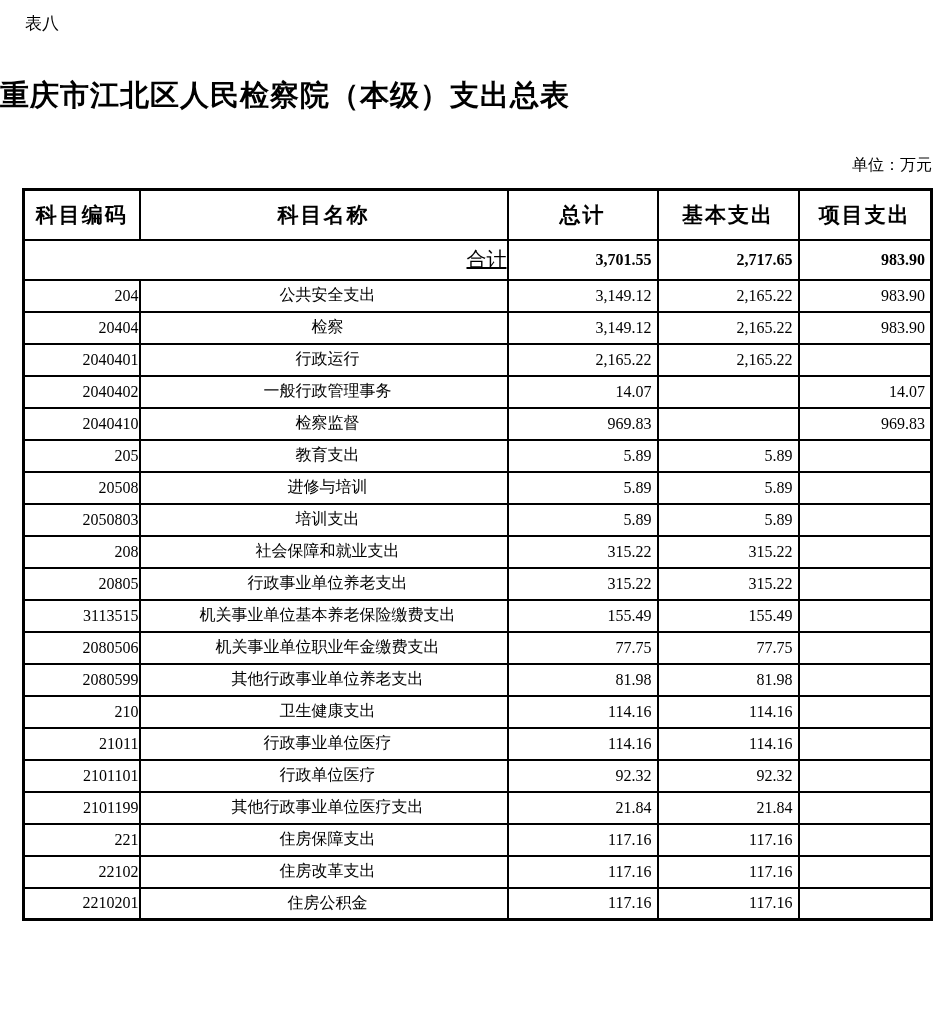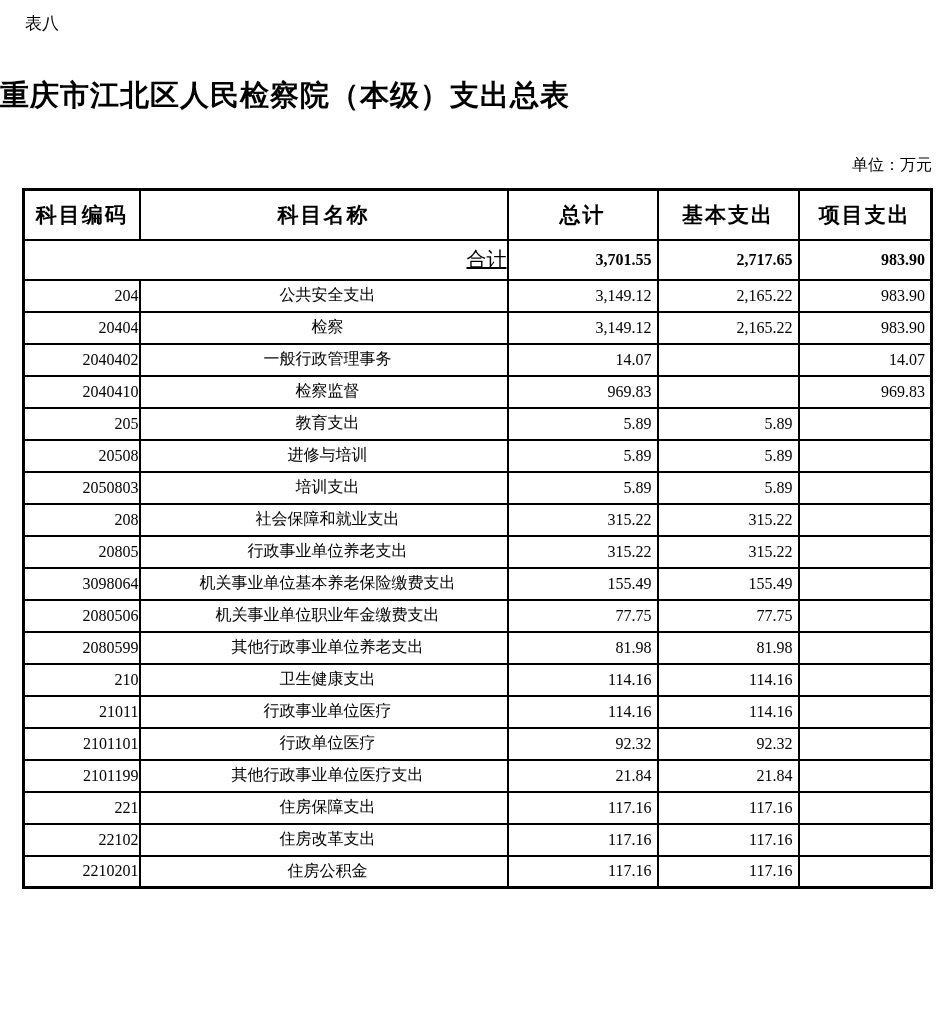--- a/index.html
+++ b/index.html
@@ -137,20 +137,27 @@
           <td class="num">983.90</td>
         </tr>
         <tr>
           <td class="code">20404</td>
           <td class="name">检察</td>
           <td class="num">3,149.12</td>
           <td class="num">2,165.22</td>
           <td class="num">983.90</td>
         </tr>
         <tr>
+          <td class="code">2040401</td>
+          <td class="name">行政运行</td>
+          <td class="num">2,165.22</td>
+          <td class="num">2,165.22</td>
+          <td class="num"></td>
+        </tr>
+        <tr>
           <td class="code">2040402</td>
           <td class="name">一般行政管理事务</td>
           <td class="num">14.07</td>
           <td class="num"></td>
           <td class="num">14.07</td>
         </tr>
         <tr>
           <td class="code">2040410</td>
           <td class="name">检察监督</td>
           <td class="num">969.83</td>
@@ -186,21 +193,21 @@
           <td class="num"></td>
         </tr>
         <tr>
           <td class="code">20805</td>
           <td class="name">行政事业单位养老支出</td>
           <td class="num">315.22</td>
           <td class="num">315.22</td>
           <td class="num"></td>
         </tr>
         <tr>
-          <td class="code">3098064</td>
+          <td class="code">3113515</td>
           <td class="name">机关事业单位基本养老保险缴费支出</td>
           <td class="num">155.49</td>
           <td class="num">155.49</td>
           <td class="num"></td>
         </tr>
         <tr>
           <td class="code">2080506</td>
           <td class="name">机关事业单位职业年金缴费支出</td>
           <td class="num">77.75</td>
           <td class="num">77.75</td>

